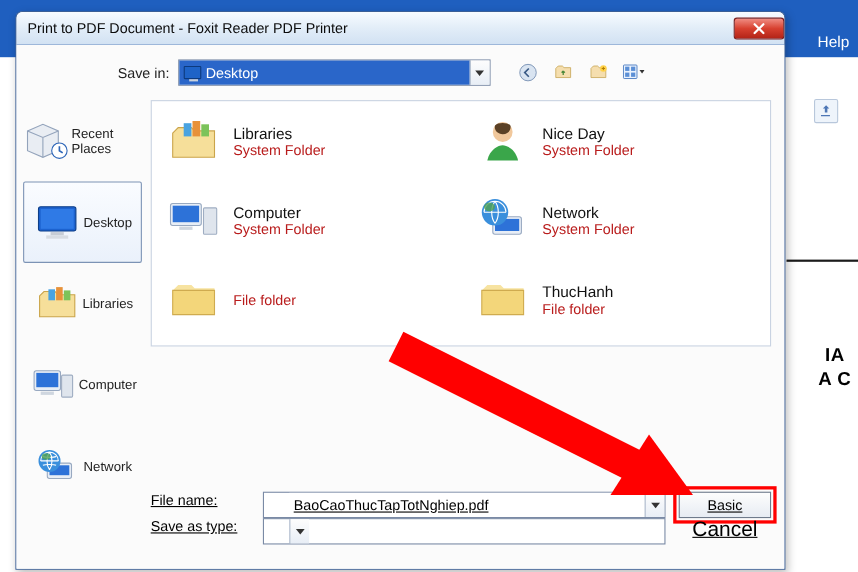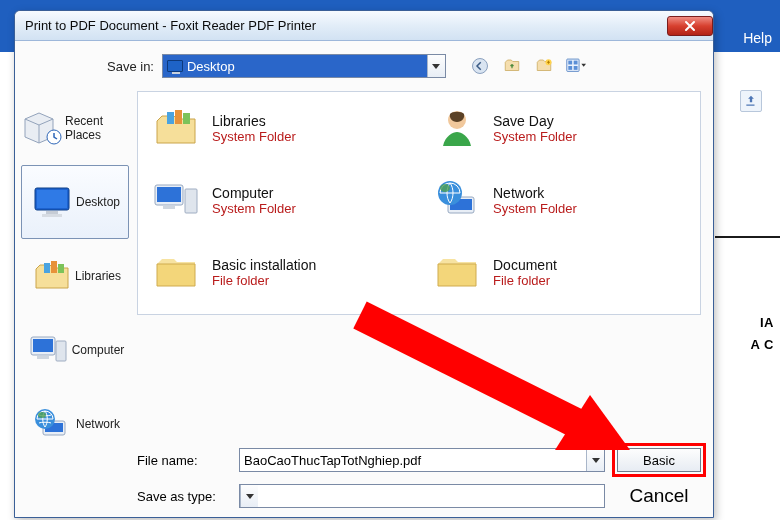--- a/index.html
+++ b/index.html
@@ -4,21 +4,21 @@
 <style>
   * { box-sizing: border-box; margin: 0; padding: 0; font-family: "Segoe UI", Tahoma, sans-serif; }
   body { width: 780px; height: 520px; background: #fff; position: relative; overflow: hidden; }
 
   
   .app-bar { position:absolute; top:0; left:0; right:0; height:52px; background:#1f5fbf; }
   .app-help { position:absolute; top:30px; right:8px; color:#fff; font-size:14px; }
   .app-side { position:absolute; top:90px; right:18px; width:22px; height:22px; border:1px solid #b8c7db; background:#eef4fb; border-radius:2px; display:flex; align-items:center; justify-content:center; }
   .app-side svg { width:14px; height:14px; }
   .app-hr { position:absolute; top:236px; left:715px; right:0; height:2px; background:#1b1b1b; }
-  .app-text { position:absolute; right:6px; top:312px; font-size:13px; font-weight:700; letter-spacing:.5px; text-align:right; line-height:22px; }
+  .app-text { position:absolute; right:6px; top:312px; font-size:17px; font-weight:700; letter-spacing:.5px; text-align:center; line-height:22px; }
 
   
   .dlg { position:absolute; left:14px; top:10px; width:700px; height:508px; background:#fdfdfd;
          border:1px solid #3a5f97; border-radius:6px 6px 0 0; box-shadow:2px 3px 8px rgba(0,0,0,.25); }
   .titlebar { height:30px; background:linear-gradient(#f7fbff,#e2edf8 50%,#d2e2f3); border-radius:6px 6px 0 0;
               display:flex; align-items:center; padding:0 0 0 10px; border-bottom:1px solid #9db7da; }
   .titlebar .ttxt { font-size:13px; color:#0b0b0b; }
   .win-close { margin-left:auto; width:46px; height:20px; border:1px solid #7a1d1d; border-radius:3px;
                background:linear-gradient(#f08d83,#d7402f 50%,#b22317); display:flex; align-items:center; justify-content:center; cursor:pointer; }
   .win-close svg { width:12px; height:12px; }
@@ -45,25 +45,25 @@
 
   
   .filearea { position:absolute; top:50px; left:122px; right:12px; height:224px; background:#fff; border:1px solid #c9d3e2; overflow:hidden; }
   .grid { display:grid; grid-template-columns:1fr 1fr; grid-auto-rows:72px; }
   .item { display:flex; align-items:center; gap:10px; padding:6px 12px; cursor:pointer; }
   .item .ic { width:52px; height:52px; display:flex; align-items:center; justify-content:center; }
   .item .meta .nm { font-size:14px; color:#111; }
   .item .meta .sub { font-size:13px; color:#b91c1c; }
 
   
-  .row-bottom { position:absolute; left:122px; right:12px; height:26px; display:flex; align-items:center; gap:12px; }
+  .row-bottom { position:absolute; left:122px; right:12px; height:26px; display:flex; align-items:flex-start; gap:12px;text-decoration:underline; }
   .row-fn { bottom:44px; }
-  .row-ft { bottom:8px; }
+  .row-ft { bottom:20px; }
   .lbl-w { width:90px; font-size:13px; }
-  .combo.large { flex:1; }
+  .combo.large { flex:1;padding-left:23px; }
   .combo.large .sel { background:#fff; color:#000; }
   .btn { width:84px; height:24px; border:1px solid #6f7b8c; background:linear-gradient(#fdfdfd,#e7ecf3); font-size:13px; cursor:pointer; display:flex; align-items:center; justify-content:center; }
   .btn.save { outline:3px solid #ff0000; outline-offset:2px; }
   .cancel-holder { width:84px; text-align:center; font-size:19px; }
 
   
   .arrow { position:absolute; pointer-events:none; }
 
   
   .mini-monitor { width:16px; height:12px; background:#1e63c7; border:1px solid #0d3a7d; position:relative; border-radius:1px; }
@@ -222,21 +222,21 @@
         </div>
         <div class="item">
           <div class="ic">
             <svg width="48" height="48" viewBox="0 0 48 48">
                 <circle cx="24" cy="16" r="9" fill="#f1c89c"></circle>
                 <path d="M10 42c2-10 10-14 14-14s12 4 14 14z" fill="#3aa64a"></path>
                 <path d="M17 10c2-3 12-3 14 0 1 4-2 8-7 8s-8-4-7-8z" fill="#5b4126"></path>
               </svg>
           </div>
           <div class="meta">
-              <div class="nm">Save Day</div>
+              <div class="nm">Nice Day</div>
               <div class="sub">System Folder</div>
             </div>
         </div>
         <div class="item">
           <div class="ic">
             <svg width="50" height="46" viewBox="0 0 50 46">
                 <rect x="4" y="8" width="28" height="20" rx="2" fill="#e8eef6" stroke="#98a9c1"></rect>
                 <rect x="6" y="10" width="24" height="15" fill="#2d72d8"></rect>
                 <rect x="12" y="29" width="12" height="3" fill="#cfd6df"></rect>
                 <rect x="34" y="12" width="12" height="24" rx="1" fill="#dfe5ed" stroke="#9fadc2"></rect>
@@ -264,33 +264,32 @@
             </div>
         </div>
         <div class="item">
           <div class="ic">
             <svg width="50" height="44" viewBox="0 0 50 44">
                 <path d="M6 14l5-5h12l3 3h18v24H6z" fill="#f7e3a1"></path>
                 <path d="M6 14h38v22H6z" fill="#f3d67a" stroke="#cfab4f"></path>
               </svg>
           </div>
           <div class="meta">
-              <div class="nm">Basic installation</div>
               <div class="sub">File folder</div>
             </div>
         </div>
         <div class="item">
           <div class="ic">
             <svg width="50" height="44" viewBox="0 0 50 44">
                 <path d="M6 14l5-5h12l3 3h18v24H6z" fill="#f7e3a1"></path>
                 <path d="M6 14h38v22H6z" fill="#f3d67a" stroke="#cfab4f"></path>
               </svg>
           </div>
           <div class="meta">
-              <div class="nm">Document</div>
+              <div class="nm">ThucHanh</div>
               <div class="sub">File folder</div>
             </div>
         </div>
       </div>
     </div>
 
     <div class="row-bottom row-fn">
       <span class="lbl-w">File name:</span>
       <div class="combo large">
         <div class="sel">

